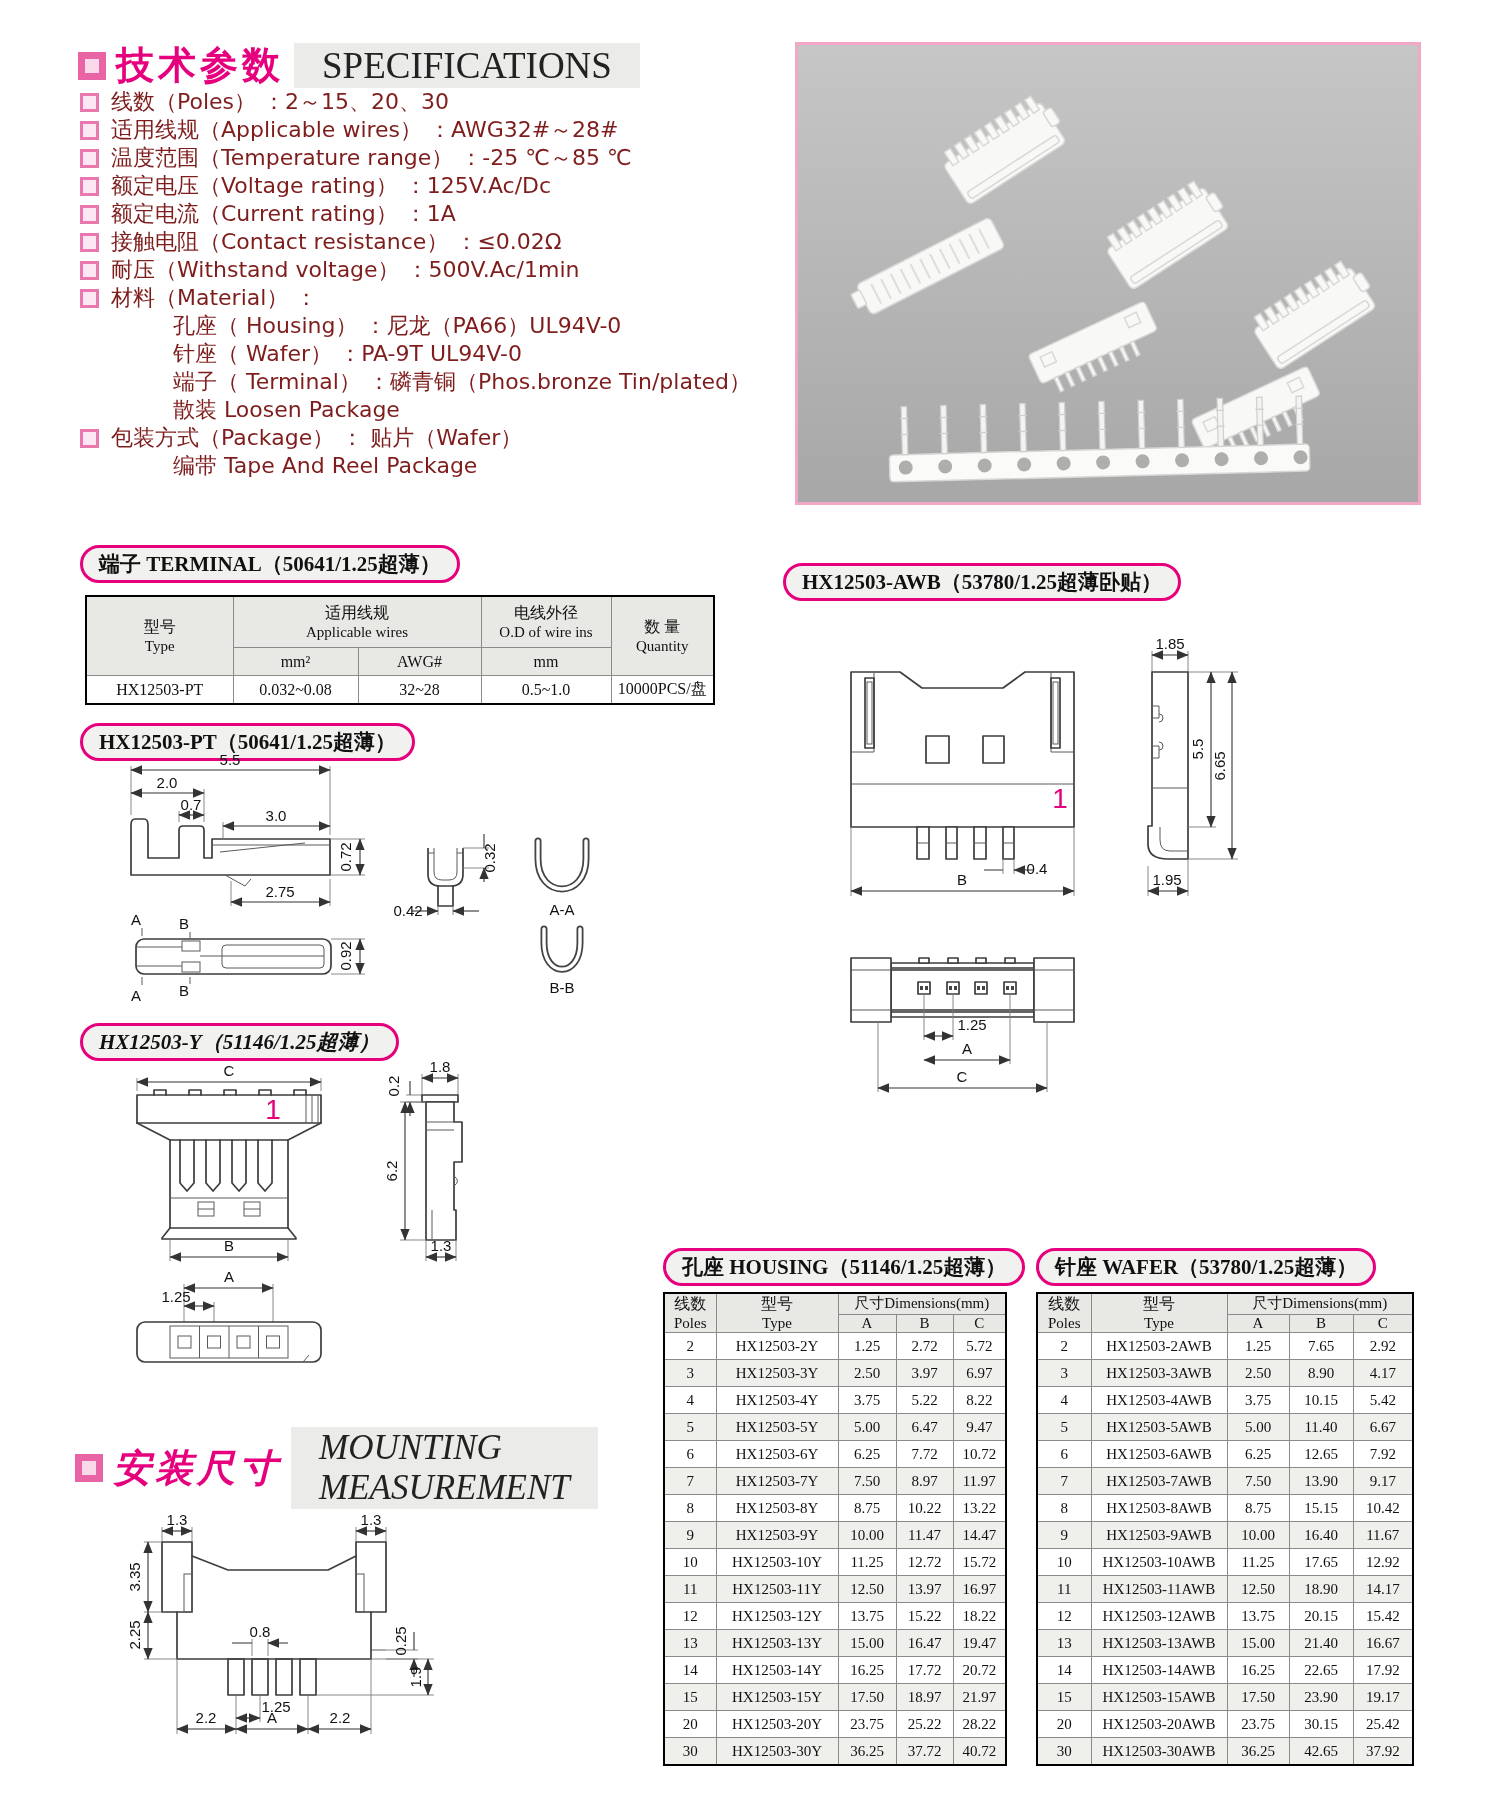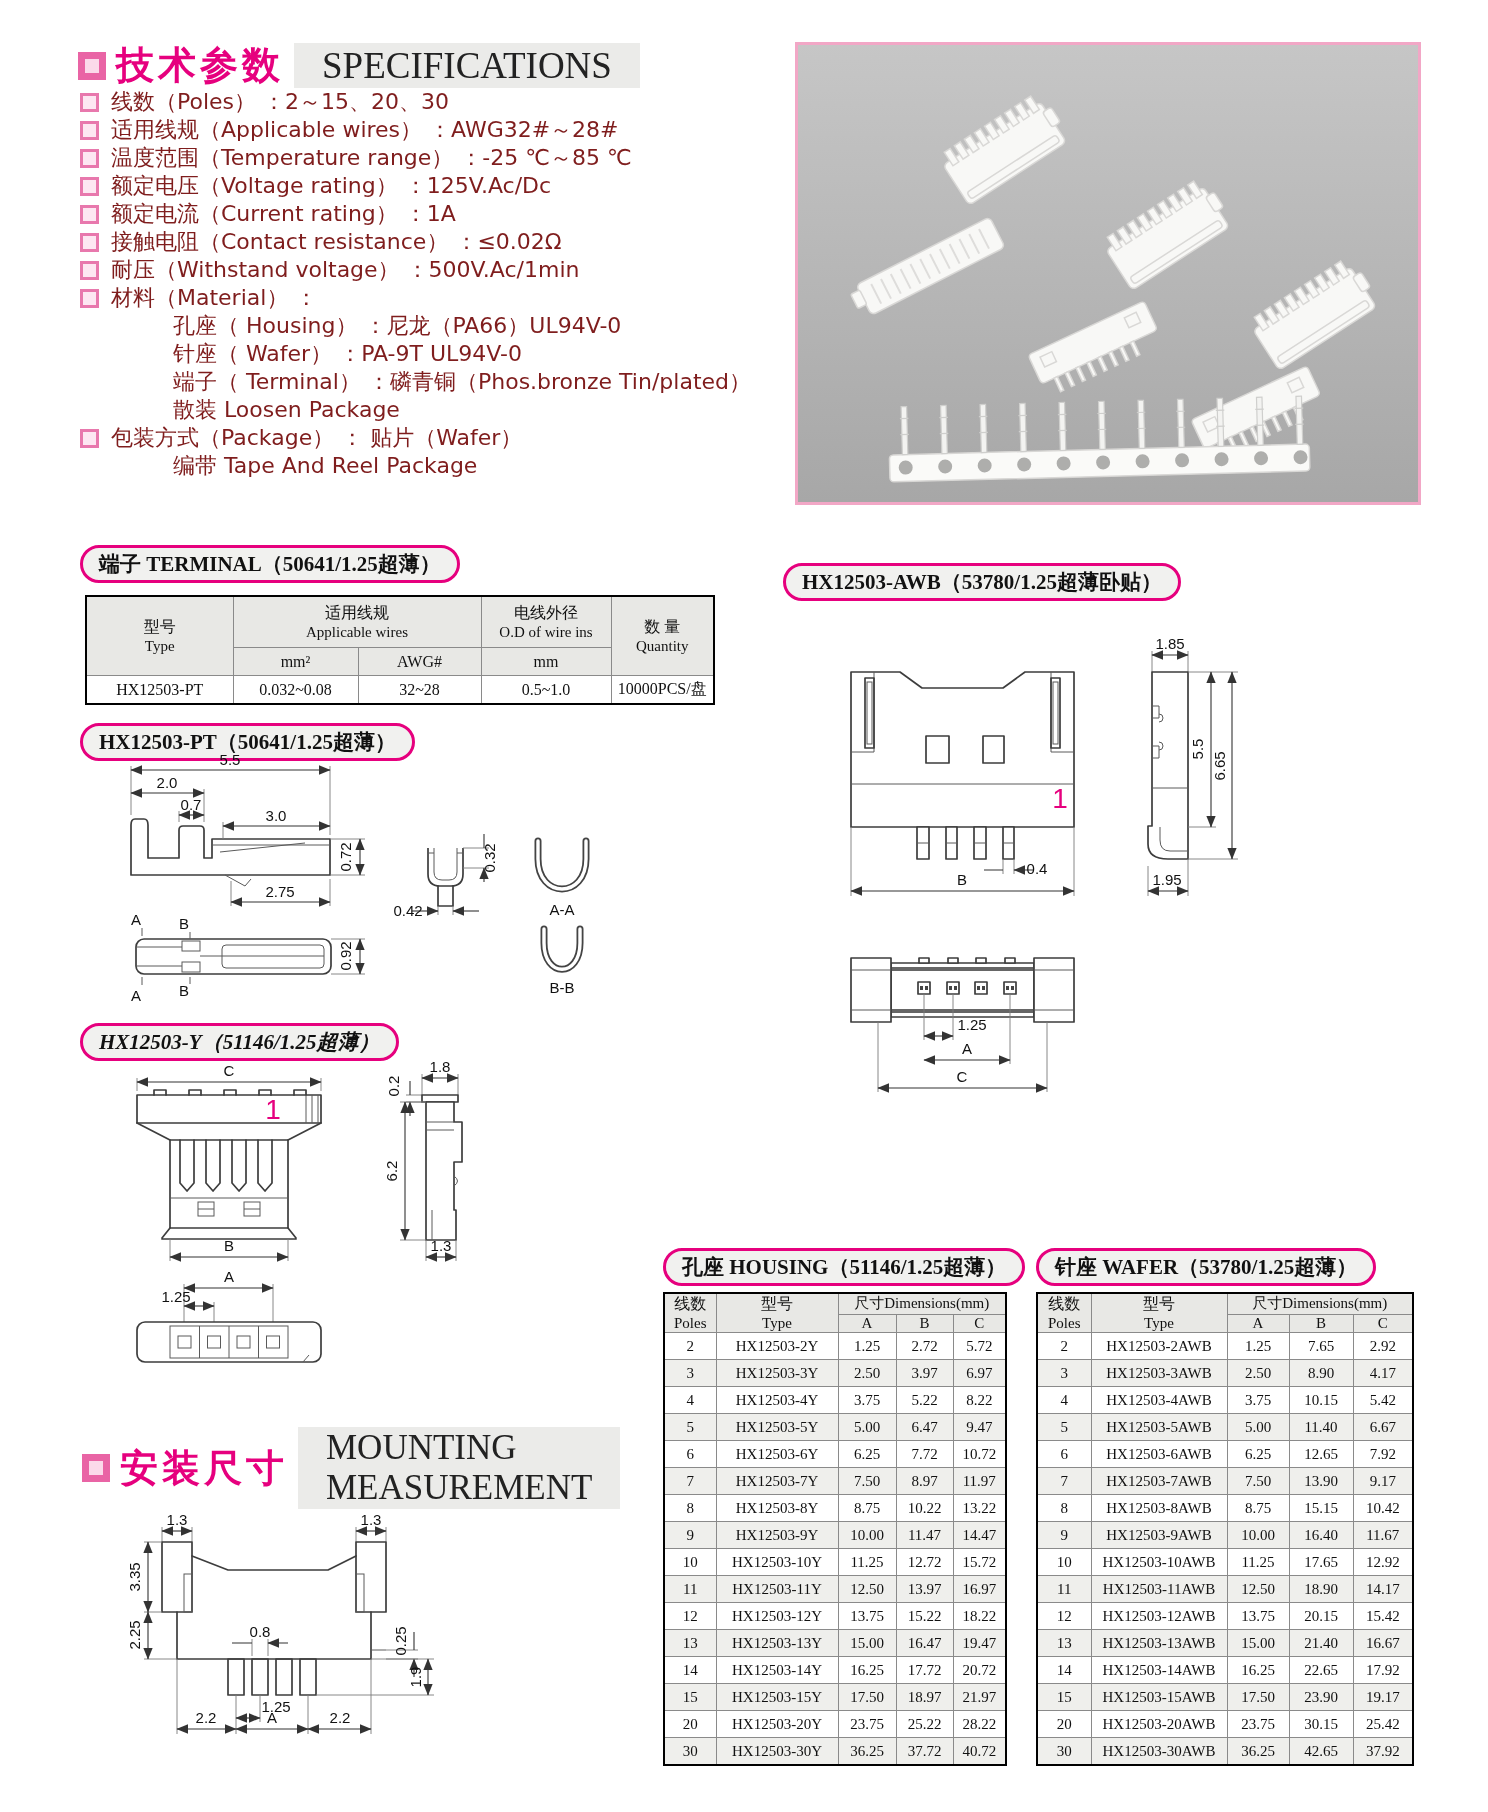--- a/index.html
+++ b/index.html
@@ -430,21 +430,21 @@
     </g>
     <path class="ext" d="M154,376 V422 M183,376 V422 M240,376 V446 M108,404 V474 M277,404 V474"></path>
     <line class="dim" x1="154" y1="418" x2="183" y2="418" marker-start="url(#arr)" marker-end="url(#arr)"></line>
     <text class="lbl" x="202" y="412">1.25</text>
     <line class="dim" x1="154" y1="442" x2="240" y2="442" marker-start="url(#arr)" marker-end="url(#arr)"></line>
     <text class="lbl" x="197" y="436">A</text>
     <line class="dim" x1="108" y1="470" x2="277" y2="470" marker-start="url(#arr)" marker-end="url(#arr)"></line>
     <text class="lbl" x="192" y="464">C</text>
   </svg>
 
-  <div class="sec-head" style="left:82px;top:1427px;">
+  <div class="sec-head" style="left:75px;top:1427px;font-style:italic;">
     <span class="psq"></span>
     <span class="zh-title">安装尺寸</span>
     <span class="en-title two">
       <span style="display:block">MOUNTING</span>
       <span style="display:block">MEASUREMENT</span>
     </span>
   </div>
   <svg class="abs" style="left:100px;top:1498px;" width="420" height="252" viewBox="0 0 420 252">
     <path class="ext" d="M62,44 V29 M92,44 V29 M256,44 V29 M286,44 V29"></path>
     <line class="dim" x1="62" y1="33" x2="92" y2="33" marker-start="url(#arr)" marker-end="url(#arr)"></line>

